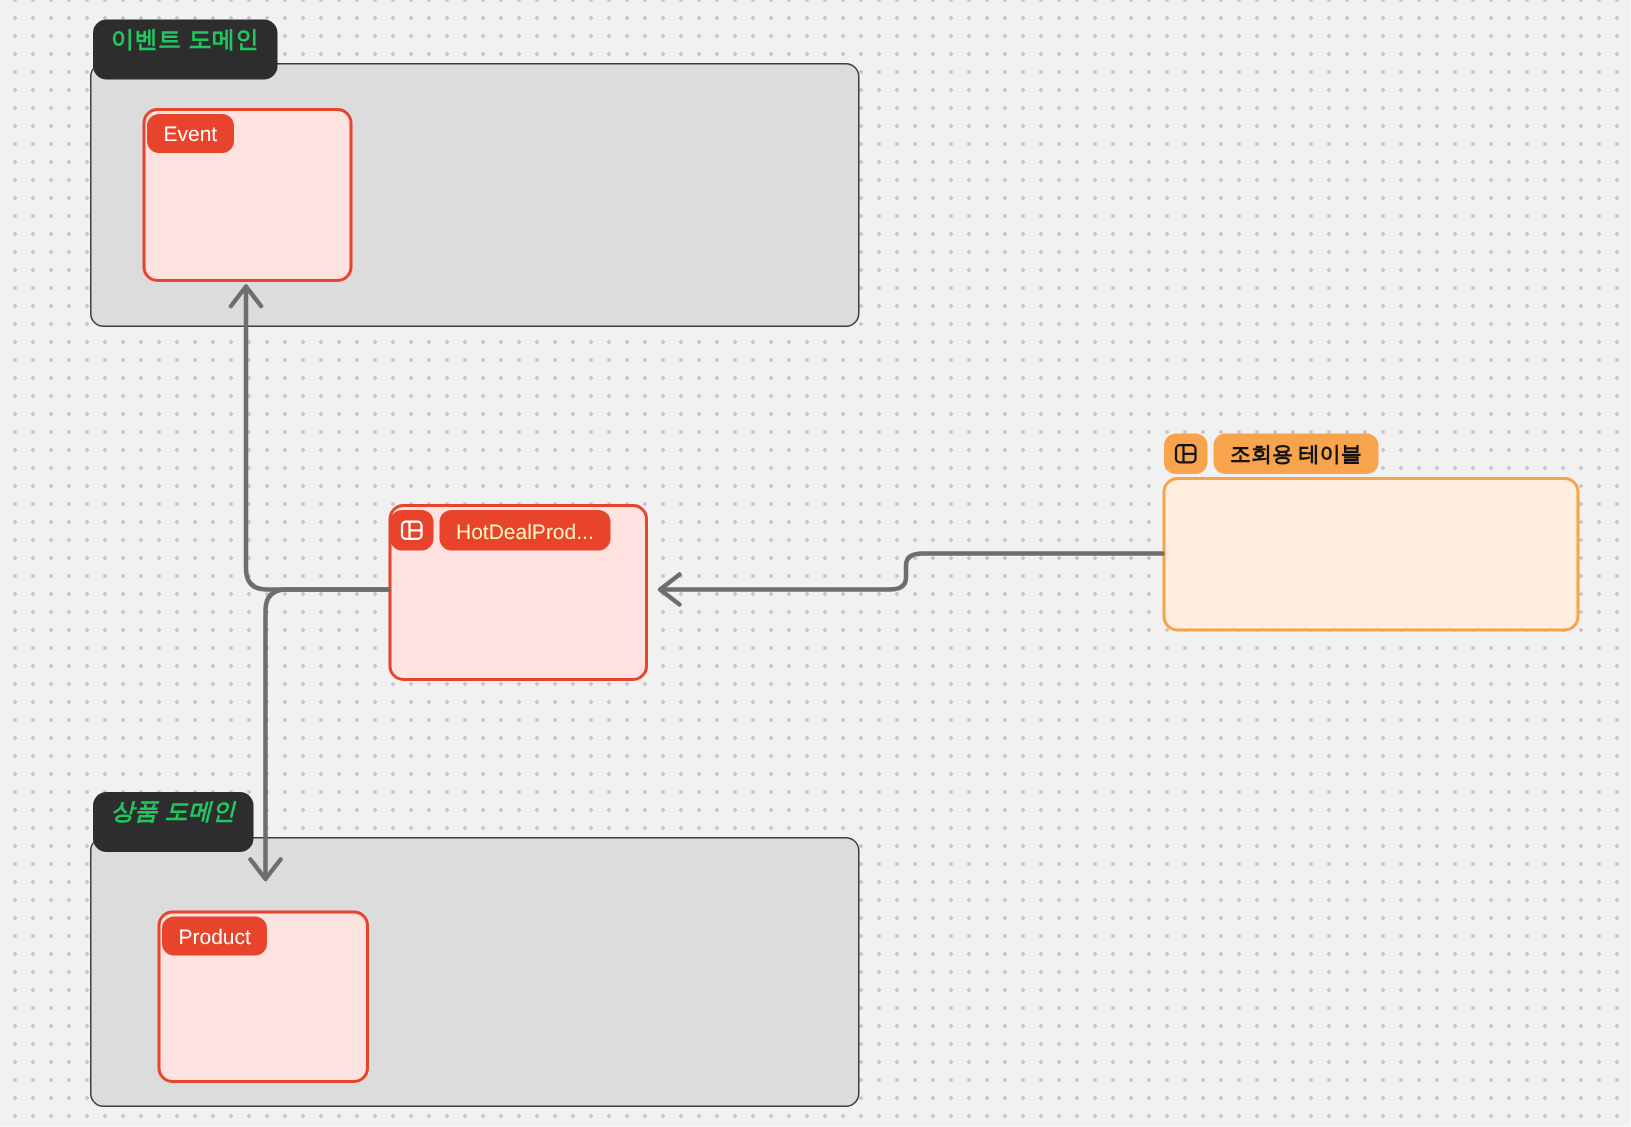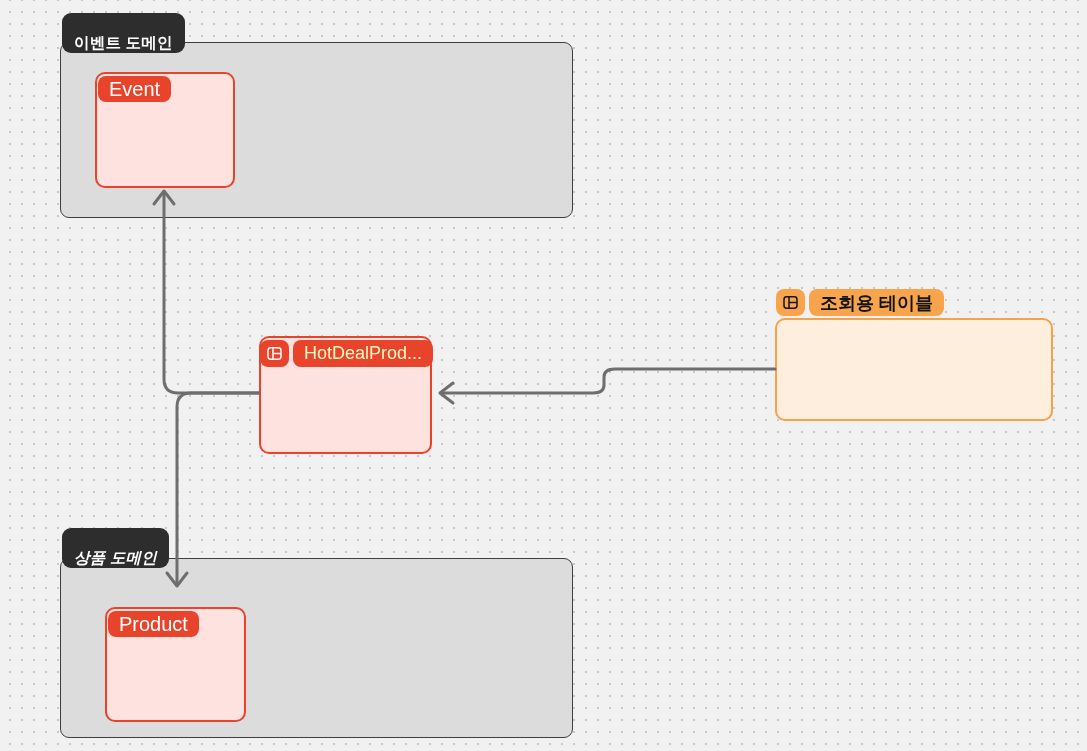--- a/index.html
+++ b/index.html
@@ -14,48 +14,48 @@
     background-position:4px 6px;
   }
 
   
   .group {
     position:absolute; background:#dcdcdc;
     border:1.6px solid #3e3e3e; border-radius:9px; z-index:1;
   }
   .group-label {
     position:absolute; height:40px; line-height:28px;
-    background:#2d2d2d; color:#ffffff;
+    background:#2d2d2d; color:#22c55e;
     font-size:15.5px; font-weight:700; letter-spacing:.2px;
-    padding:16px 12px; border-radius:9px; z-index:2; white-space:nowrap;
+    padding:0 12px; border-radius:9px; z-index:2; white-space:nowrap;
   }
 
   
   .card { position:absolute; border-radius:10px; z-index:2; }
   .card.red    { background:#fde2e0; border:2px solid #e8432b; }
   .card.orange { background:#fdeedd; border:2px solid #f6a14b; }
 
   .badge-row {
     position:absolute; top:-31px; left:-1px;
     display:flex; gap:4px; align-items:center; z-index:3; white-space:nowrap;
   }
   .badge {
     height:27px; display:inline-flex; align-items:center;
-    padding:0 11px; border-radius:8px; font-size:18px;
+    padding:0 11px; border-radius:8px; font-size:14px;
   }
   .badge.red    { background:#e8432b; color:#fef9c3; font-weight:500;margin-top:33px; }
   .badge.orange { background:#f8a44c; color:#141414; font-weight:700; }
   .badge.icon-only { width:29px; padding:0; justify-content:center; }
   .badge .tbl { display:block; }
 
   .inner-badge {
     position:absolute; top:2px; left:1px;
     height:26px; display:inline-flex; align-items:center;
     padding:0 11px; border-radius:8px;
-    background:#e8432b; color:#ffffff; font-size:20px; font-weight:500;
+    background:#e8432b; color:#ffffff; font-size:14px; font-weight:500;
     z-index:3; white-space:nowrap;
   }
 
   
   .edges { position:absolute; left:0; top:0; z-index:4; pointer-events:none; }
   .edges path, .edges polyline {
     fill:none; stroke:#6e6e6e; stroke-width:3;
     stroke-linecap:round; stroke-linejoin:round;
   }
 </style>

